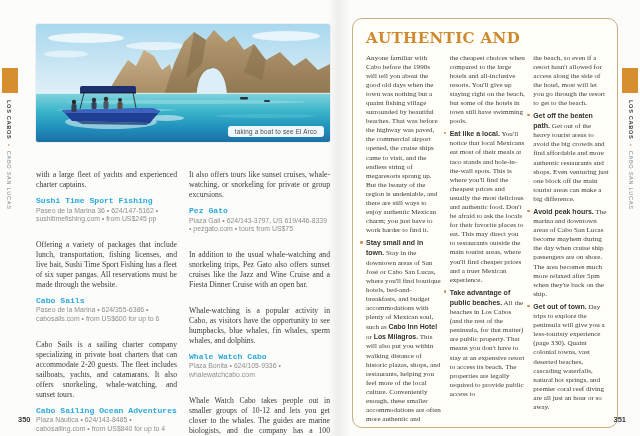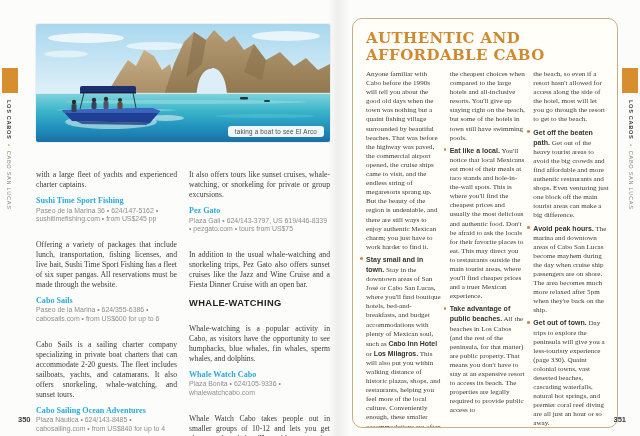--- a/index.html
+++ b/index.html
@@ -21,21 +21,21 @@
   
   .photo{position:absolute;left:36px;top:24px;width:294px;height:118px;margin:0;
          border-radius:2px;overflow:hidden;box-shadow:0 0 0 1px rgba(0,0,0,0.05);}
   .photo svg{display:block;width:100%;height:100%;}
   .caption-pill{position:absolute;right:6px;bottom:5px;background:rgba(255,255,255,0.93);
                 border-radius:3px;padding:2px 7px;font-family:"Liberation Sans",sans-serif;
                 font-size:6.3px;color:#4A4A4A;letter-spacing:.2px;}
   .lcols{position:absolute;left:36px;top:154px;width:294px;display:flex;gap:12px;}
   .lcol{width:141px;}
   .body{font-size:7.7px;line-height:10px;text-align:justify;margin:16px 0 5px 0;}
-  .listing{font-family:Liberation Serif, serif;font-weight:bold;font-size:8.1px;
+  .listing{font-family:Liberation Mono, monospace;font-weight:bold;font-size:8.1px;
            color:#2BA9DC;margin:6px 0 1.5px 0;}
   .detail{font-family:"Liberation Sans",sans-serif;font-size:6.9px;line-height:8.7px;
           color:#8E8E8E;margin:0 0 2.5px 0;}
   .section{font-family:"Liberation Sans",sans-serif;font-weight:bold;font-size:9.3px;
            letter-spacing:.4px;color:#222;margin:8px 0 1px 0;}
   
   .box{position:absolute;left:352px;top:18px;width:266px;height:410px;box-sizing:border-box;
        background:#FFFEF9;border:1px solid #C9AE82;border-radius:10px;
        padding:11px 8px 10px 13px;overflow:hidden;}
   .box-title{margin:0 0 7px 0;font-family:"DejaVu Serif",serif;font-weight:bold;
@@ -141,34 +141,32 @@
       <p class="body">Cabo Sails is a sailing charter company specializing in private boat charters that can accommodate 2-20 guests. The fleet includes sailboats, yachts, and catamarans. It also offers snorkeling, whale-watching, and sunset tours.</p>
       <h4 class="listing">Cabo Sailing Ocean Adventures</h4>
       <p class="detail">Plaza Náutica • 624/143-8485 • cabosailing.com • from US$840 for up to 4</p>
       <p class="body">Specializing in luxury sailboat and yacht charters is Cabo Sailing Ocean Adventures.</p>
     </div>
     <div class="lcol">
       <p class="body">It also offers tours like sunset cruises, whale-watching, or snorkeling for private or group excursions.</p>
       <h4 class="listing">Pez Gato</h4>
       <p class="detail">Plaza Gali • 624/143-3797, US 619/446-8339 • pezgato.com • tours from US$75</p>
       <p class="body">In addition to the usual whale-watching and snorkeling trips, Pez Gato also offers sunset cruises like the Jazz and Wine Cruise and a Fiesta Dinner Cruise with an open bar.</p>
-      <h3 class="section">WHALE-WATCHING</h3>
       <p class="body">Whale-watching is a popular activity in Cabo, as visitors have the opportunity to see humpbacks, blue whales, fin whales, sperm whales, and dolphins.</p>
       <h4 class="listing">Whale Watch Cabo</h4>
       <p class="detail">Plaza Bonita • 624/105-9336 • whalewatchcabo.com</p>
       <p class="body">Whale Watch Cabo takes people out in smaller groups of 10-12 and lets you get closer to the whales. The guides are marine biologists, and the company has a 100 percent sightings guarantee. Customers can choose from either Zodiac-style or</p>
     </div>
   </div>
 
   <div class="pageno l">350</div>
 
   <div class="box">
     <h1 class="box-title">
       <span>AUTHENTIC AND</span>
-      <span>AFFORDABLE CABO</span>
     </h1>
     <div class="bcols">
       <div class="bcol">
         <p class="bbody">Anyone familiar with Cabo before the 1990s will tell you about the good old days when the town was nothing but a quaint fishing village surrounded by beautiful beaches. That was before the highway was paved, the commercial airport opened, the cruise ships came to visit, and the endless string of megaresorts sprang up. But the beauty of the region is undeniable, and there are still ways to enjoy authentic Mexican charm; you just have to work harder to find it.</p>
         <div class="bul">
           <span class="dot"></span>
           <p class="bbody"><b class="lead">Stay small and in town.</b>
             <span>Stay in the downtown areas of San José or Cabo San Lucas, where you'll find boutique hotels, bed-and-breakfasts, and budget accommodations with plenty of Mexican soul, such as</span>
             <b class="bold-inline">Cabo Inn Hotel</b>
             <span>or</span>

